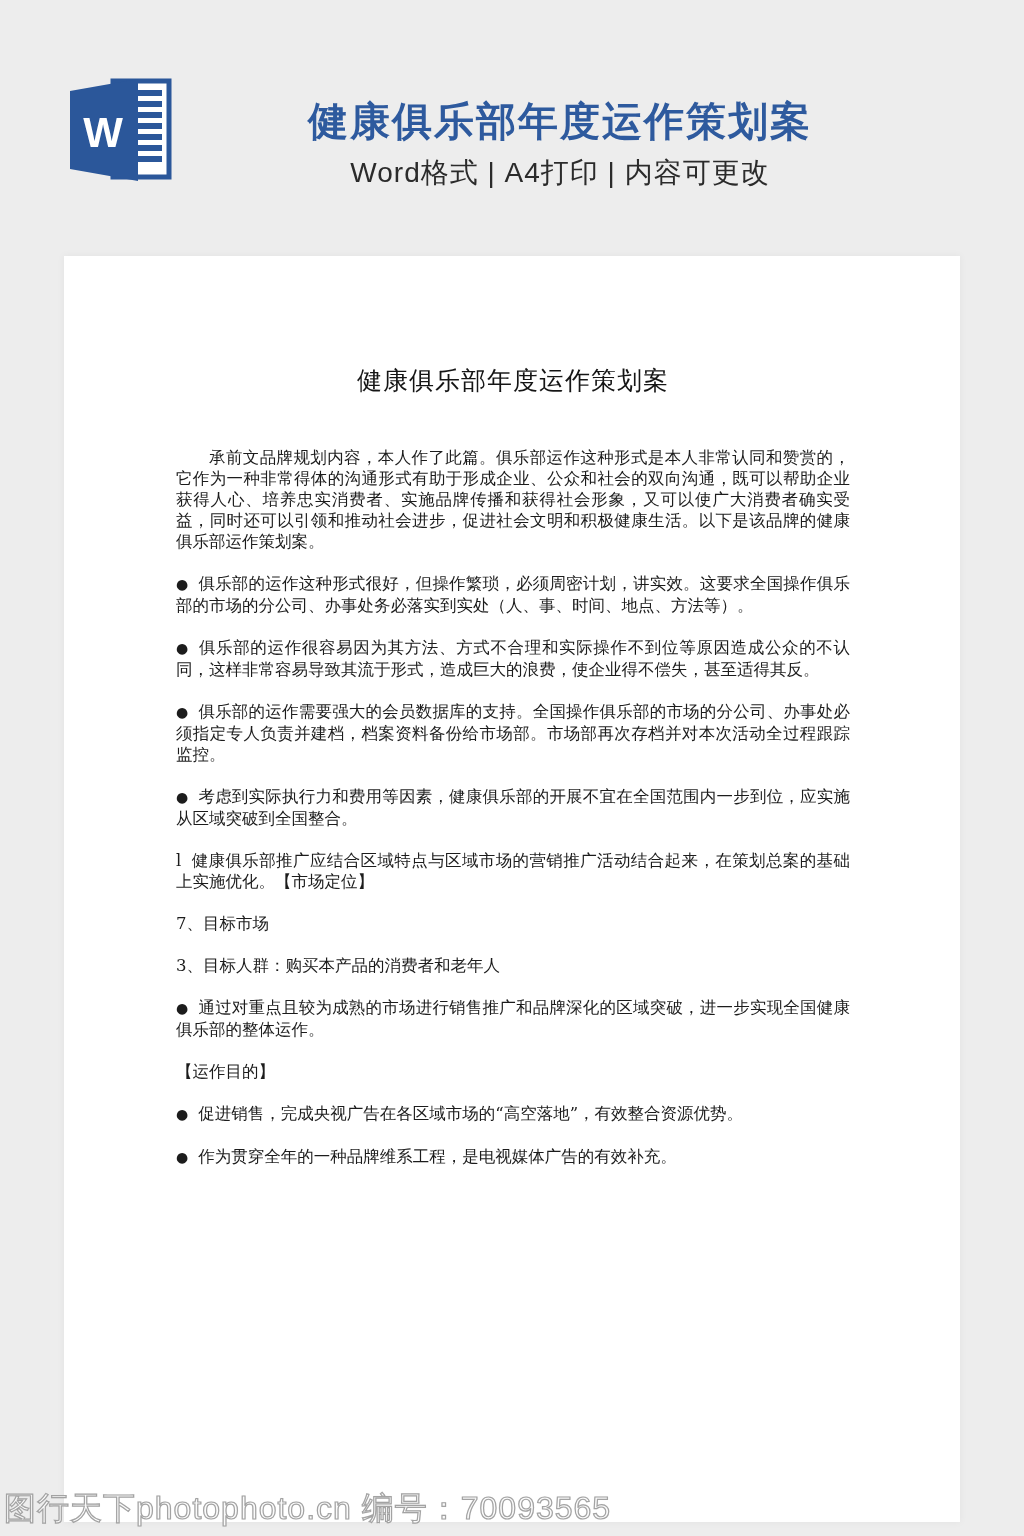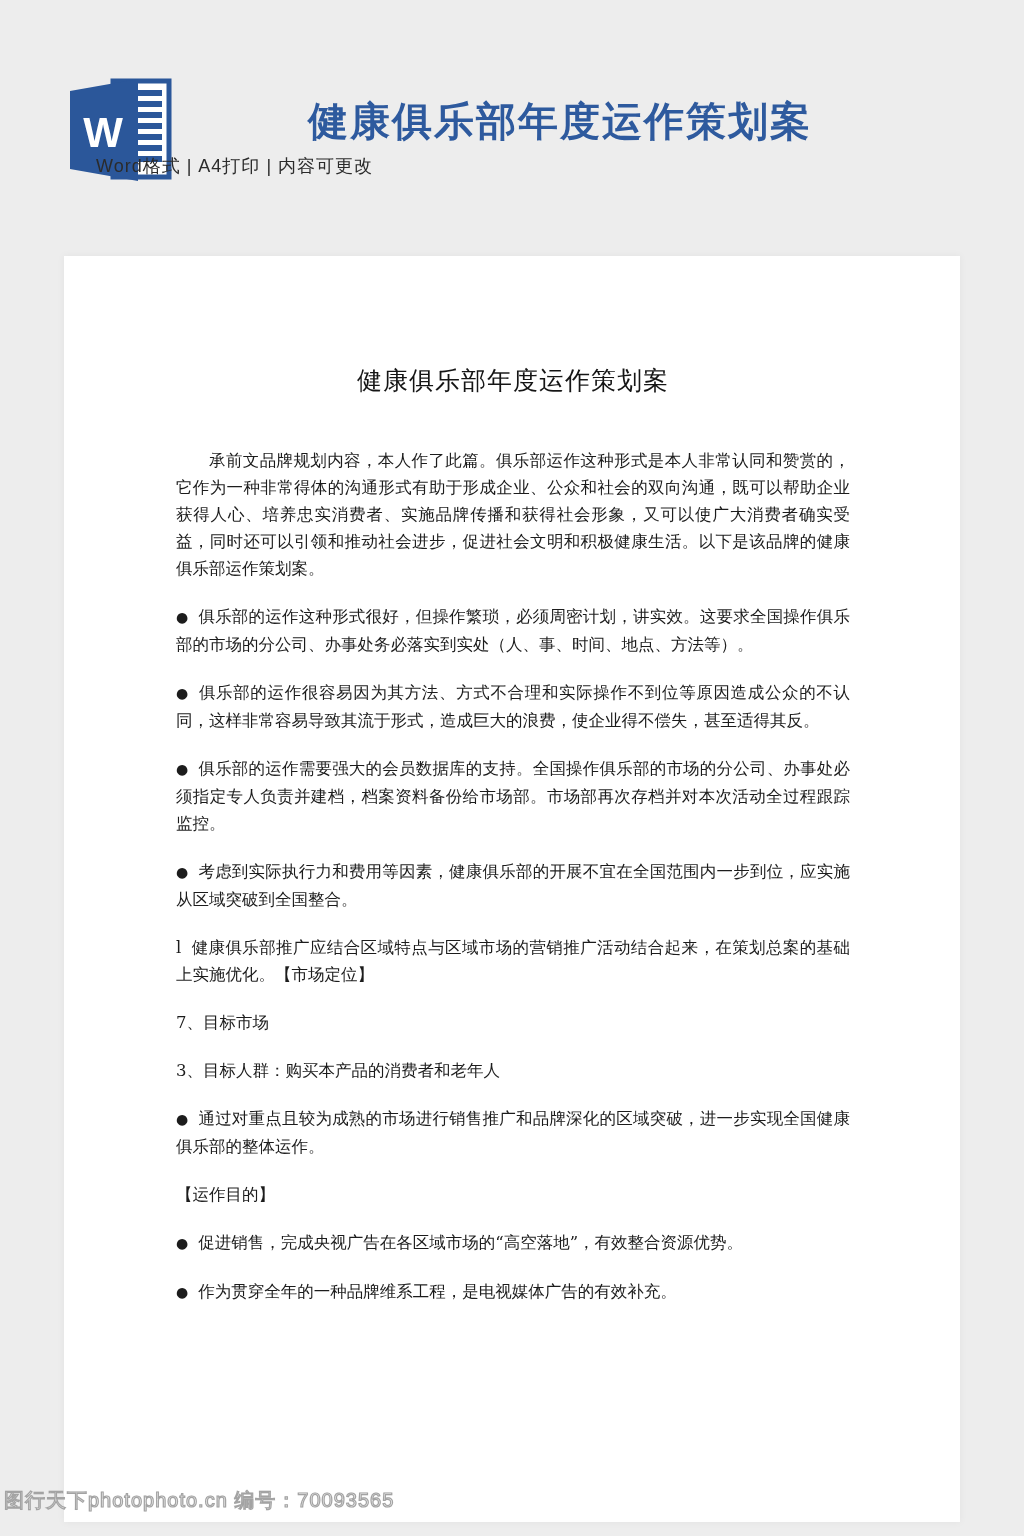--- a/index.html
+++ b/index.html
@@ -15,53 +15,54 @@
   .header { position: absolute; top: 0; left: 0; width: 1024px; height: 230px; }
   .word-icon { position: absolute; left: 58px; top: 74px; width: 120px; height: 112px; }
   .hdr-title {
     position: absolute; left: 96px; right: 0; top: 94px;
     text-align: center;
     font-size: 40px; font-weight: 700; letter-spacing: 2px;
     color: #2e5a9e;
   }
   .hdr-subtitle {
     position: absolute; left: 96px; right: 0; top: 154px;
-    font-size: 18px; font-weight: 500; letter-spacing: 1px;
+    text-align: center;
+    font-size: 28px; font-weight: 500; letter-spacing: 1px;
     color: #2b2b2b;
   }
 
   
   .page {
     position: absolute; left: 64px; top: 256px;
     width: 896px; height: 1266px;
     background: #ffffff;
     box-shadow: 0 0 8px rgba(0,0,0,0.05);
     padding: 108px 110px 0 112px;
   }
   .doc-title {
     text-align: center;
     font-family: "DejaVu Serif", "Liberation Serif", serif;
     font-size: 25px; font-weight: 400; color: #151515;
     letter-spacing: 1px;
   }
   .doc-body {
     margin-top: 50px;
     font-family: "DejaVu Serif", "Liberation Serif", serif;
-    font-size: 16.5px; line-height: 27px; color: #1c1c1c;
+    font-size: 16.5px; line-height: 21px; color: #1c1c1c;
     text-align: justify;
   }
   .para { margin: 21px 0; }
   .para.indent { text-indent: 2em; }
   .para .marker { margin-right: 10px; }
   .para.bullet .marker { font-size: 14px; }
 
   
   .watermark {
     position: absolute; left: 4px; top: 1487px;
-    font-size: 20px; font-weight: 400; letter-spacing: 1px;
+    font-size: 32px; font-weight: 400; letter-spacing: 1px;
     color: #fbfbfb;
     -webkit-text-stroke: 1.2px #a3a3a3;
     text-shadow: 0 0 1px #bbbbbb;
   }
 </style>
 </head>
 <body>
 
 <div class="header">
   <svg class="word-icon" viewBox="0 0 120 112" xmlns="http://www.w3.org/2000/svg">

